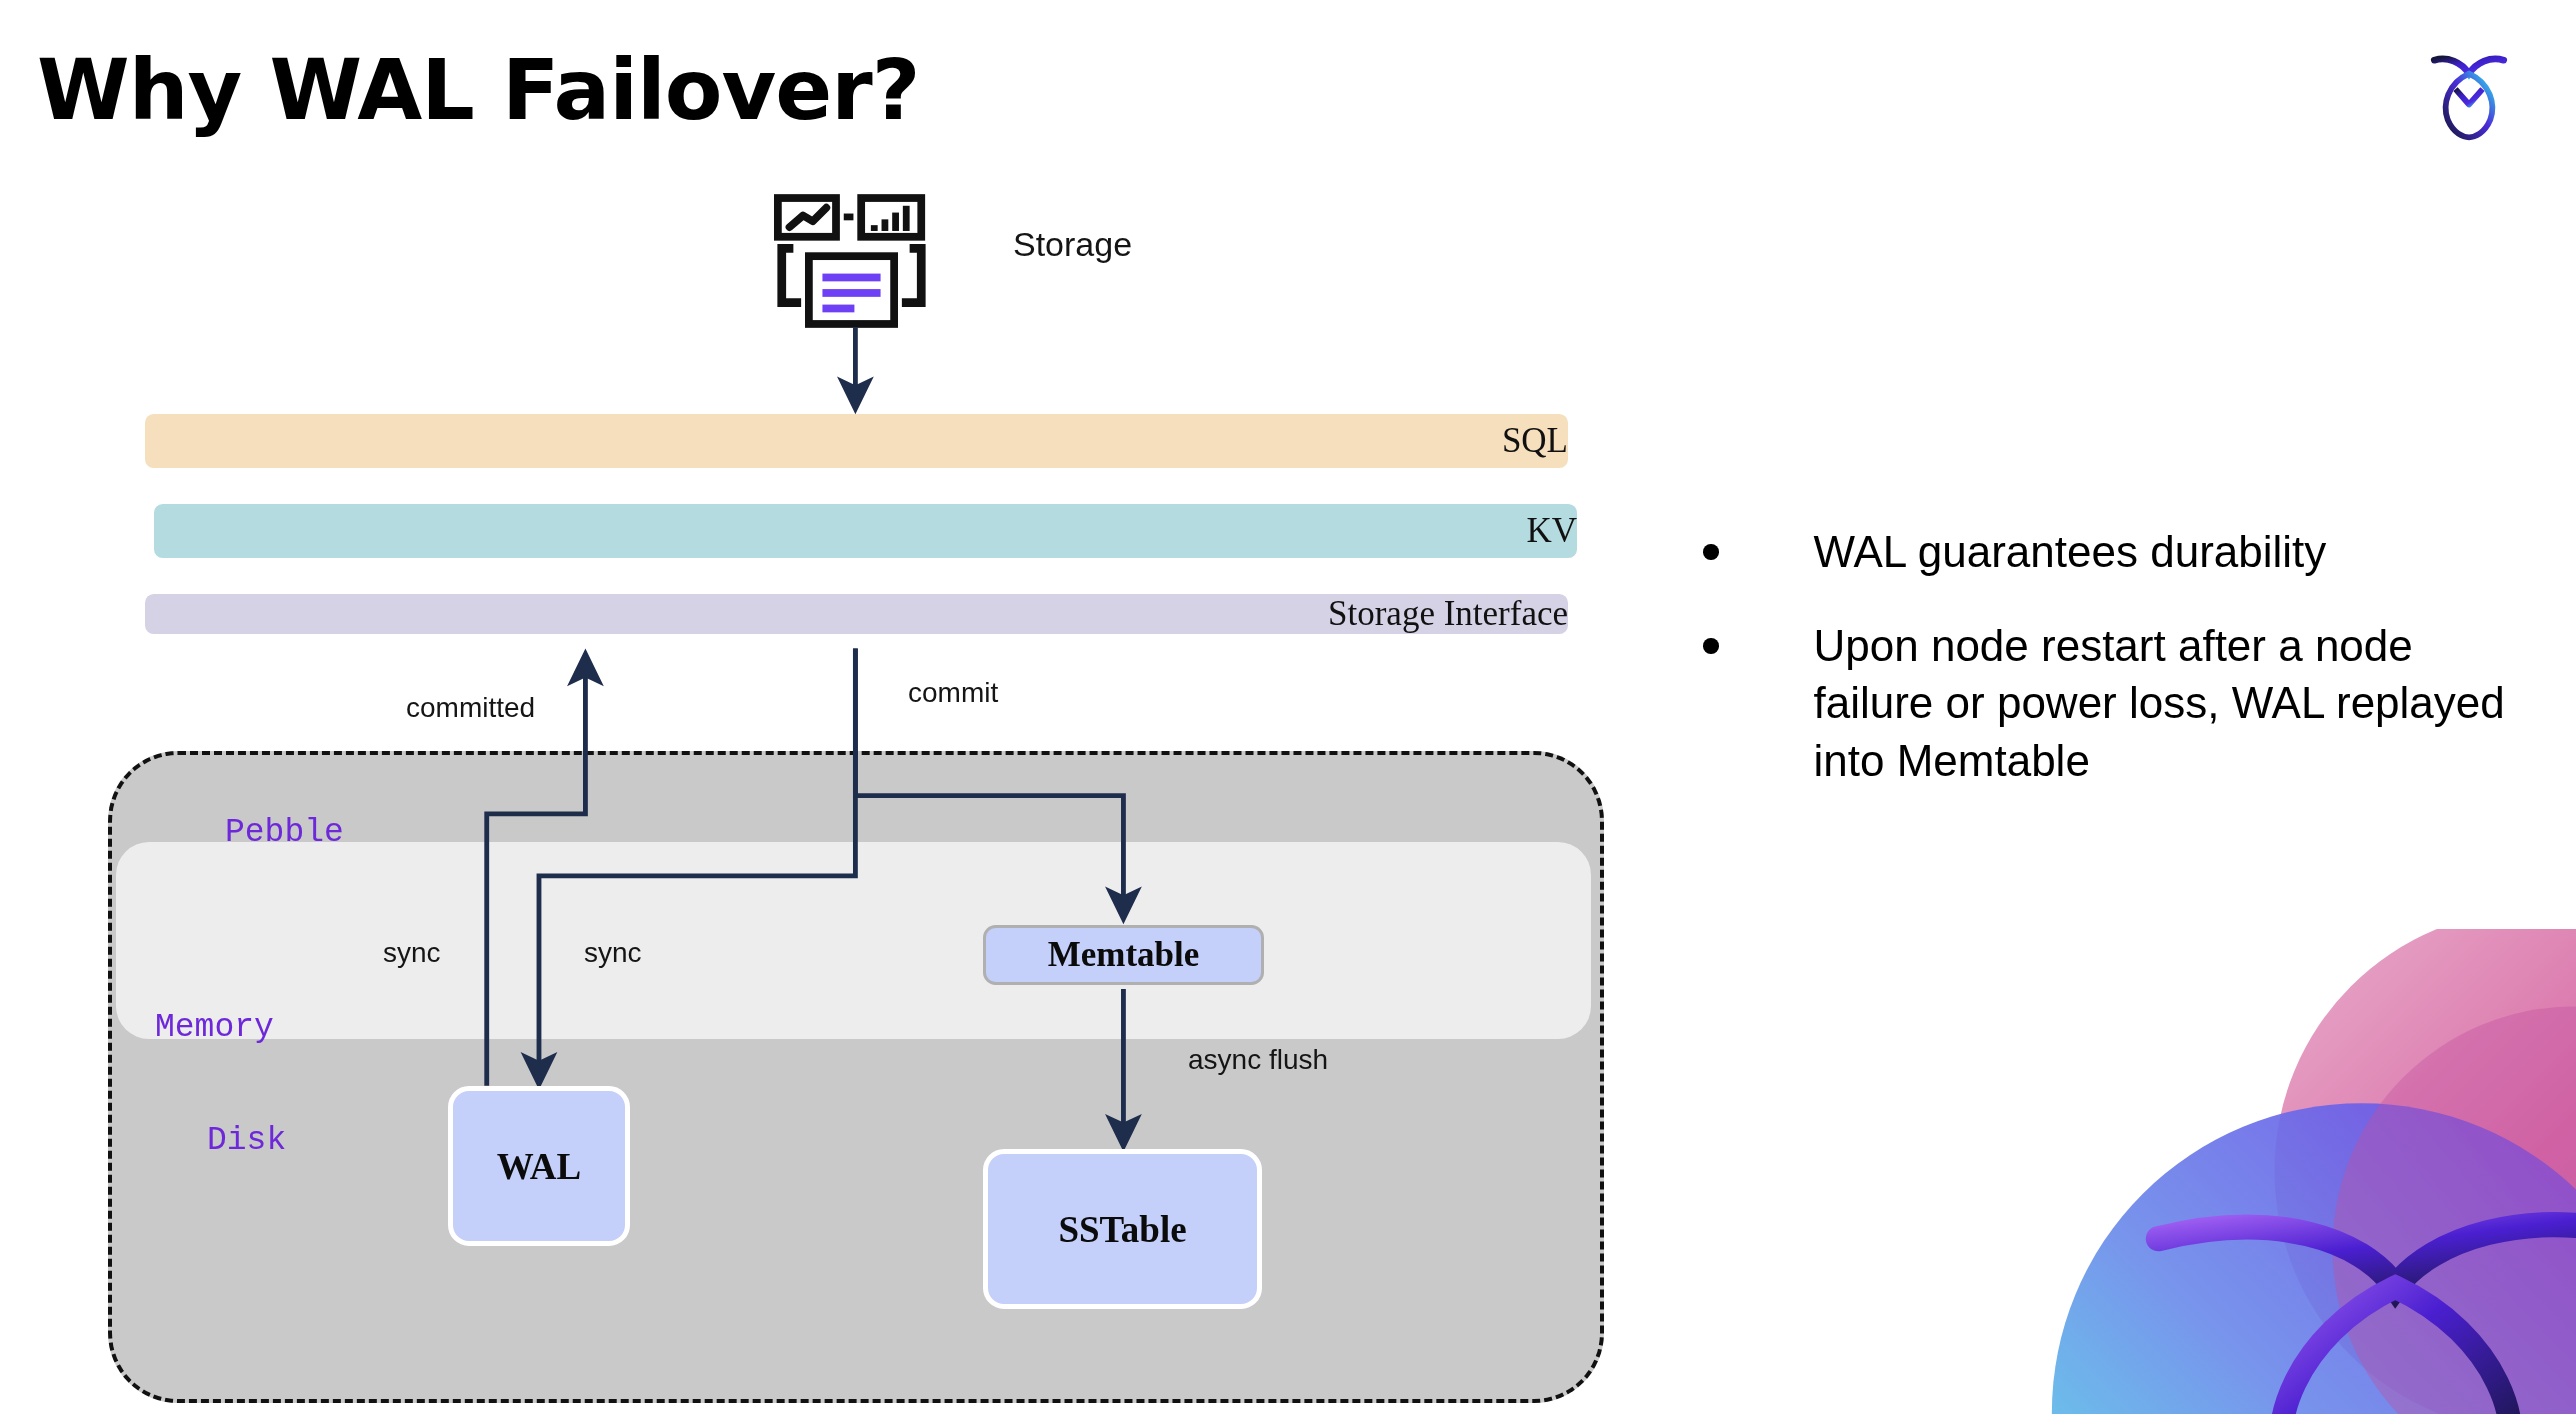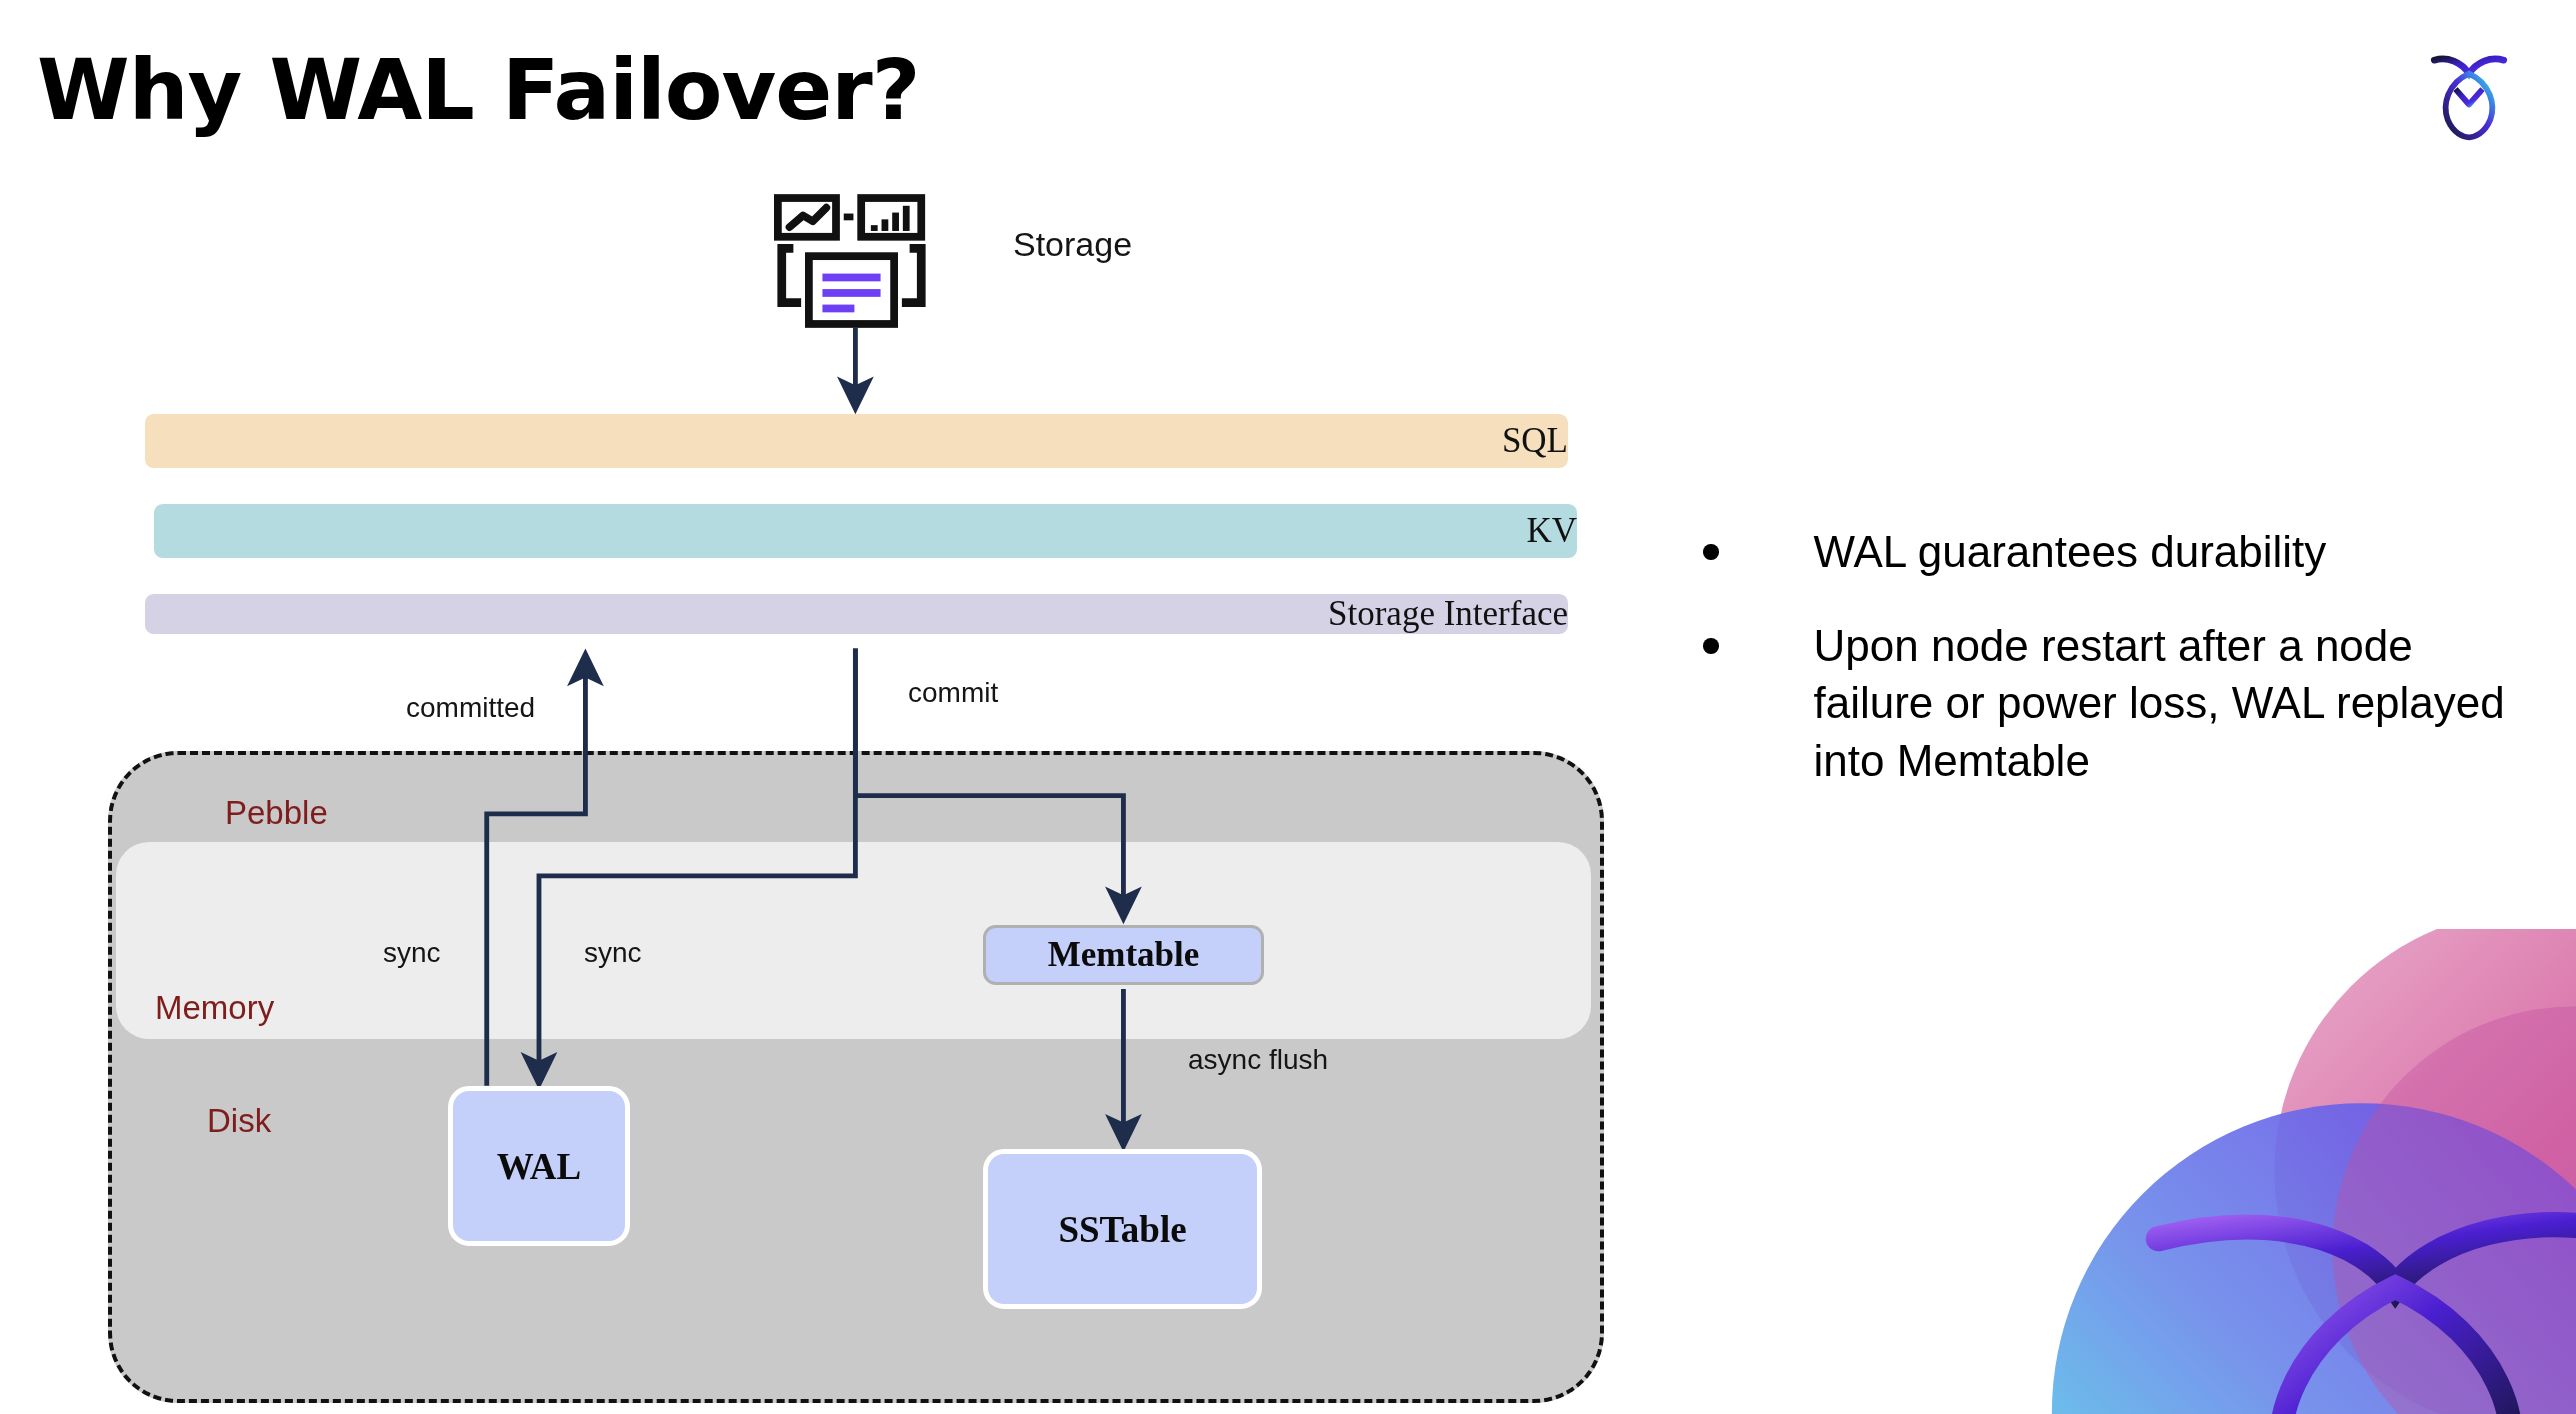--- a/index.html
+++ b/index.html
@@ -41,22 +41,22 @@
   #pebble-container{
     position:absolute;left:108px;top:751px;width:1496px;height:652px;
     background:#C9C9C9;border:4.8px dashed #111111;border-radius:70px;
     box-sizing:border-box;
   }
   #memory-region{
     position:absolute;left:116px;top:842px;width:1475px;height:197px;
     background:#EDEDED;border-radius:33px;box-sizing:border-box;
   }
   .region-label{
-    position:absolute;font-family:Liberation Sans, sans-serif;
-    font-size:33px;color:#7f1d1d;white-space:nowrap;
+    position:absolute;font-family:Liberation Mono, monospace;
+    font-size:33px;color:#6d28d9;white-space:nowrap;margin-top:20px;
   }
   #label-pebble{left:225px;top:794px;}
   #label-memory{left:155px;top:989px;}
   #label-disk{left:207px;top:1102px;}
 
   
   .node-box{
     position:absolute;display:flex;align-items:center;justify-content:center;
     background:#C4CFFA;
     font-family:"Liberation Serif", serif;font-weight:700;

